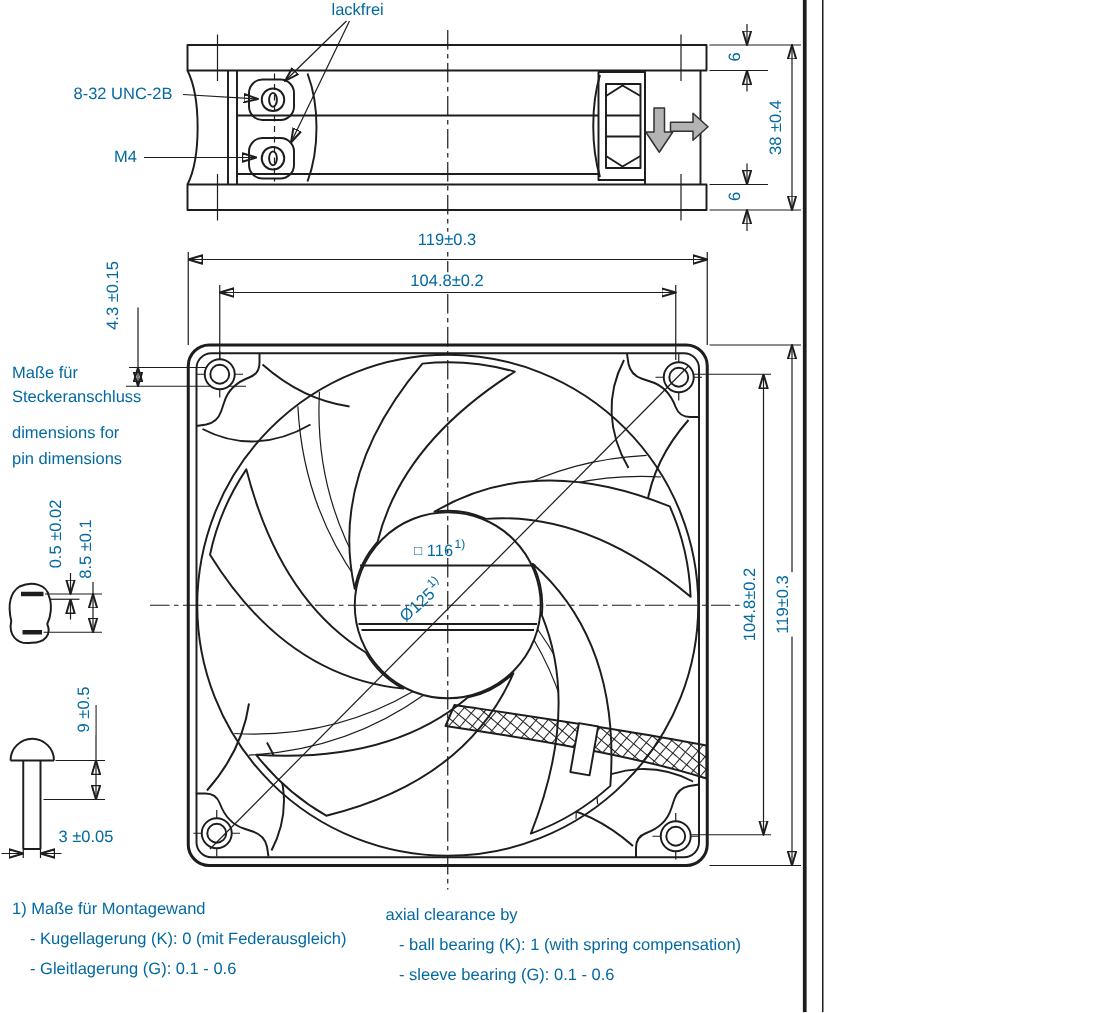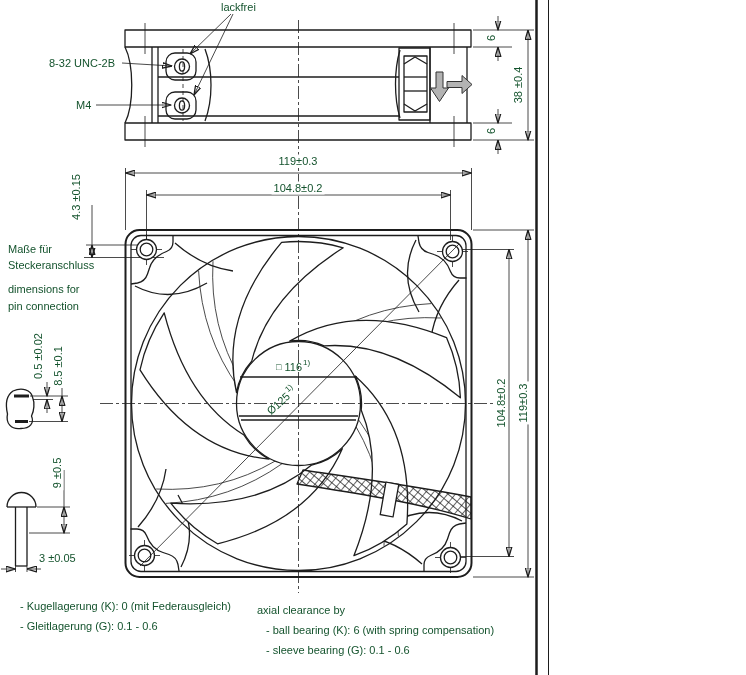--- a/index.html
+++ b/index.html
@@ -1,17 +1,17 @@
 <!DOCTYPE html>
 <html><head>
 <meta charset="utf-8">
 <style>
   html,body{margin:0;padding:0;background:#fff;}
   .sheet{position:relative;width:746px;height:675px;background:#fff;overflow:hidden;
-         font-family:"Liberation Sans",sans-serif;color:#14532d;}
+         font-family:"Liberation Sans",sans-serif;color:#0369a1;}
   .sheet svg{position:absolute;left:0;top:0;}
   
   #lines path,#lines line,#lines rect,#lines circle,#lines ellipse{
     stroke:#1d1d1d;fill:none;stroke-width:1.3;stroke-linecap:butt;stroke-linejoin:round;}
   #lines .th{stroke-width:2;}
   #lines .thin{stroke-width:.8;}
   #lines .dim{stroke-width:.8;}
   #lines .cl{stroke-width:.8;stroke-dasharray:13 3 3 3;}
   #lines .dash{stroke-width:.8;stroke-dasharray:4 3;}
   #lines .fw{fill:#fff;}
@@ -230,33 +230,34 @@
 
 <div class="lbl c" style="left:298px;top:161px">119±0.3</div>
 <div class="lbl c" style="left:298px;top:188px">104.8±0.2</div>
 <div class="lbl v" style="left:76px;top:197px">4.3 ±0.15</div>
 <div class="lbl v" style="left:501px;top:403px">104.8±0.2</div>
 <div class="lbl v" style="left:523px;top:403px">119±0.3</div>
 
 <div class="lbl" style="left:8px;top:243px">Maße für</div>
 <div class="lbl" style="left:8px;top:259px">Steckeranschluss</div>
 <div class="lbl" style="left:8px;top:283px">dimensions for</div>
-<div class="lbl" style="left:8px;top:300px">pin connection</div>
+<div class="lbl" style="left:8px;top:300px">pin dimensions</div>
 
 <div class="lbl v" style="left:38px;top:356px">0.5 ±0.02</div>
 <div class="lbl v" style="left:58px;top:366px">8.5 ±0.1</div>
 <div class="lbl v" style="left:57px;top:473px">9 ±0.5</div>
 <div class="lbl" style="left:39px;top:552px">3 ±0.05</div>
 
 <div class="lbl" style="left:276px;top:357px"><span class="sq">□</span> <span>116</span><sup>1)</sup></div>
 <div class="lbl diag" style="left:280px;top:400px"><span>Ø125</span><sup>1)</sup></div>
 
 <div class="fnote" style="left:8px;top:596px">
+  <div>1) Maße für Montagewand</div>
   <div class="fn-ind">- Kugellagerung (K): 0 (mit Federausgleich)</div>
   <div class="fn-ind">- Gleitlagerung (G): 0.1 - 0.6</div>
 </div>
 <div class="fnote" style="left:254px;top:596px">
   <div class="fn-gap fn-ind2">axial clearance by</div>
-  <div class="fn-ind">- ball bearing (K): 6 (with spring compensation)</div>
+  <div class="fn-ind">- ball bearing (K): 1 (with spring compensation)</div>
   <div class="fn-ind">- sleeve bearing (G): 0.1 - 0.6</div>
 </div>
 
 </div>
 
 </body></html>

